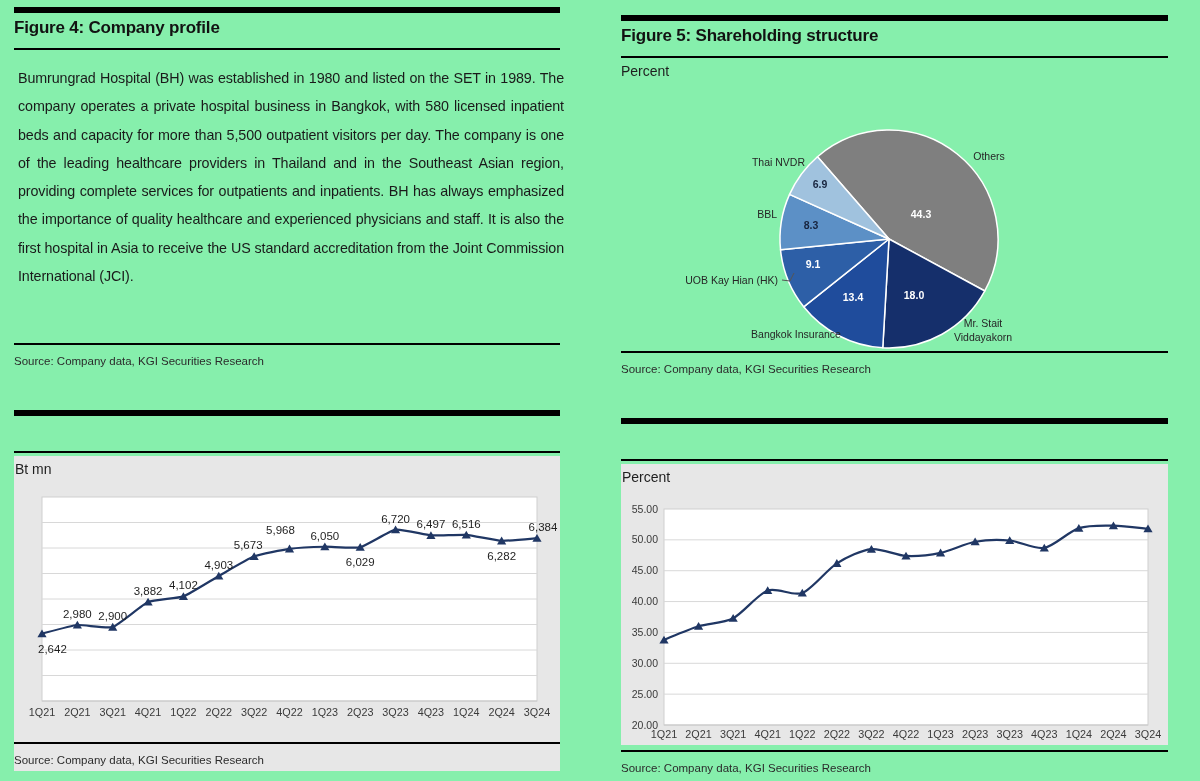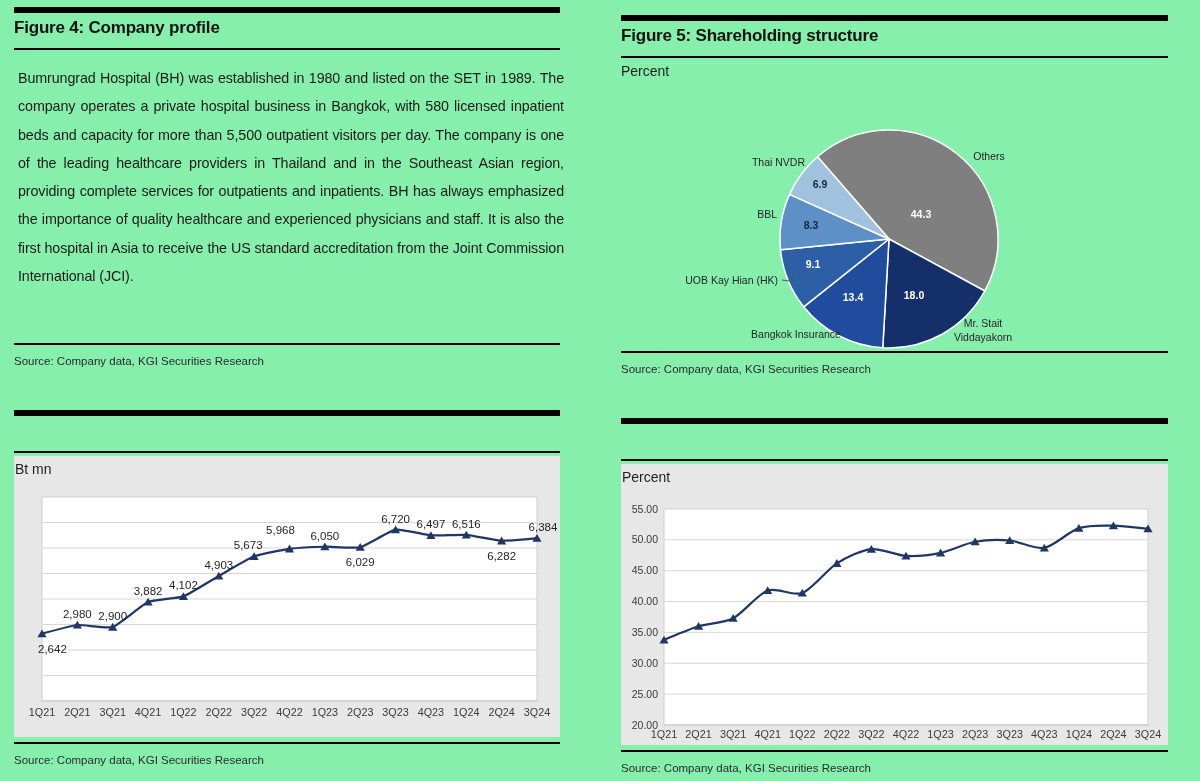--- a/index.html
+++ b/index.html
@@ -70,21 +70,21 @@
         <text x="199" y="98" text-anchor="middle" font-size="10.5px" font-weight="600" fill="#17243e">6.9</text>
         <text x="184" y="76" text-anchor="end" font-size="10.5px" fill="#262626">Thai NVDR</text>
       </svg>
     <div class="divider"></div>
     <div class="source">Source: Company data, KGI Securities Research</div>
   </section>
 
   <section class="panel col-left bottom-row">
     <div class="topbar"></div>
     <div class="underline"></div>
-    <div class="chart-block" style="width:546px;height:281px;">
+    <div class="chart-block" style="width:546px;height:315px;">
       <div class="unit-inside">Bt mn</div>
       <svg id="rev-svg" class="chart-svg" width="546" height="281" viewBox="0 0 546 281">
           <rect x="28" y="41" width="495" height="204" fill="#ffffff" stroke="#cfcfcf" stroke-width="1"></rect>
           <line x1="28" y1="219.5" x2="523" y2="219.5" stroke="#d8d8d8" stroke-width="1"></line>
           <line x1="28" y1="194" x2="523" y2="194" stroke="#d8d8d8" stroke-width="1"></line>
           <line x1="28" y1="168.5" x2="523" y2="168.5" stroke="#d8d8d8" stroke-width="1"></line>
           <line x1="28" y1="143" x2="523" y2="143" stroke="#d8d8d8" stroke-width="1"></line>
           <line x1="28" y1="117.5" x2="523" y2="117.5" stroke="#d8d8d8" stroke-width="1"></line>
           <line x1="28" y1="92" x2="523" y2="92" stroke="#d8d8d8" stroke-width="1"></line>
           <line x1="28" y1="66.5" x2="523" y2="66.5" stroke="#d8d8d8" stroke-width="1"></line>

